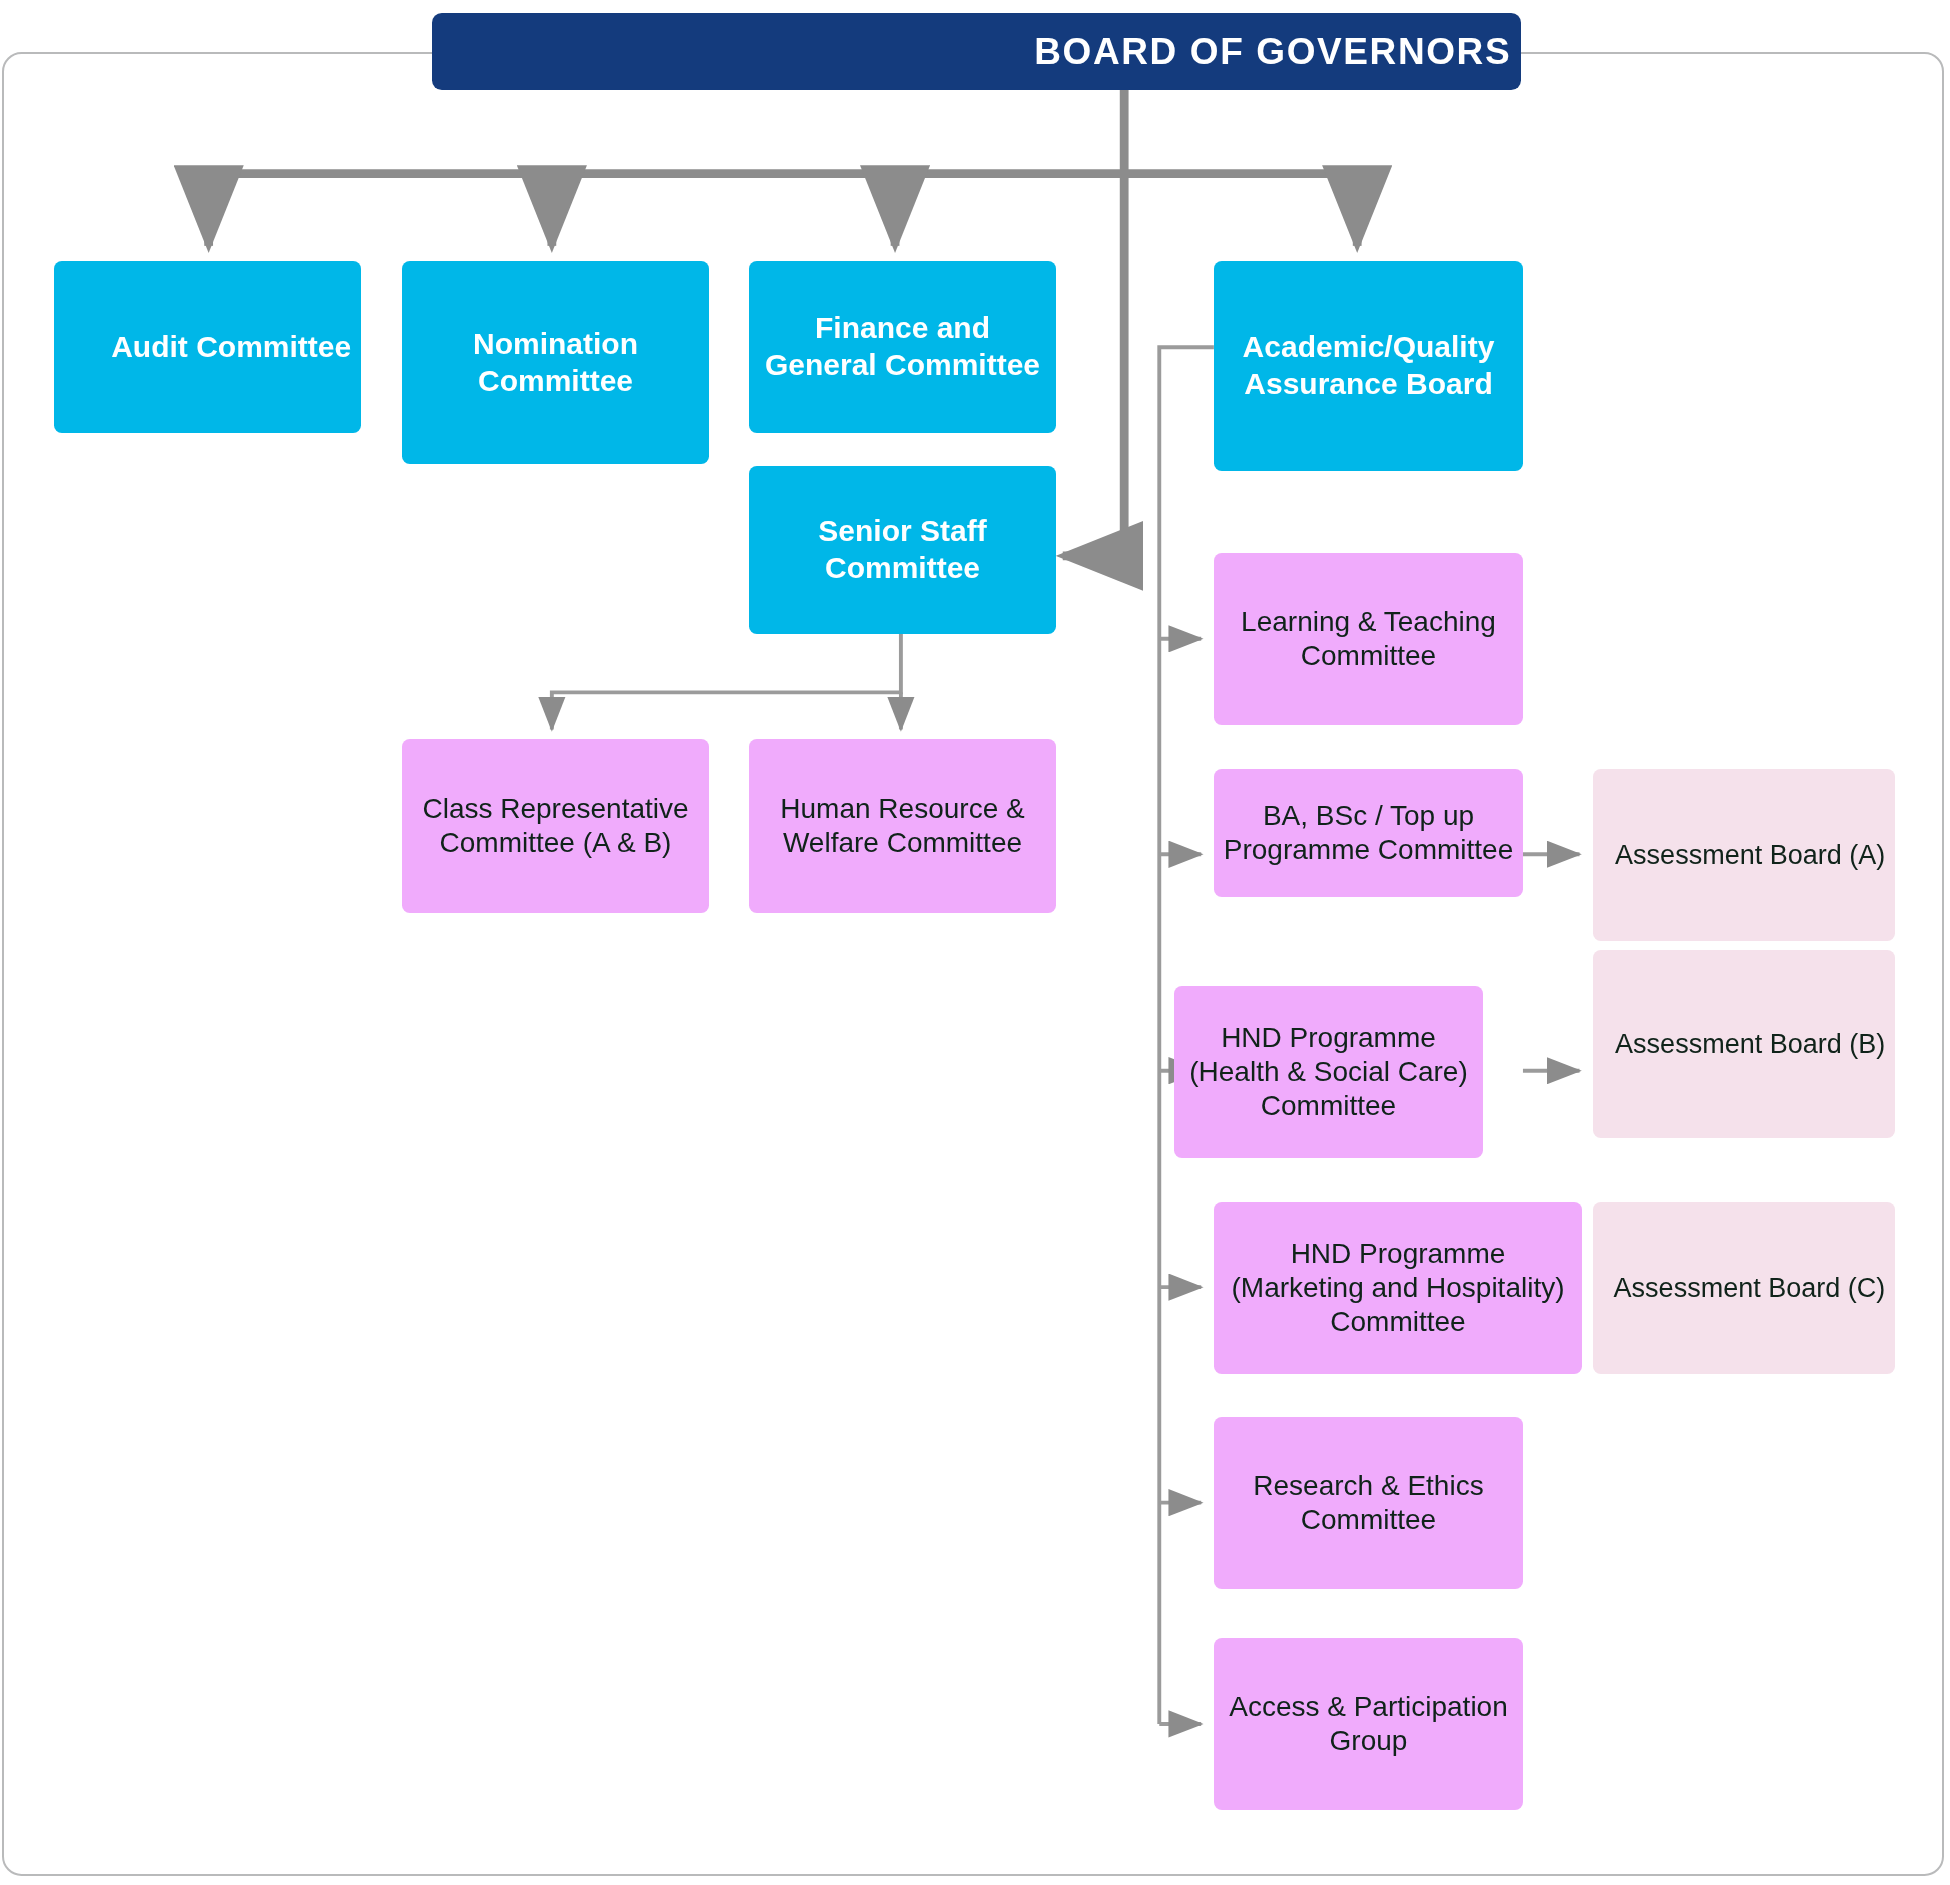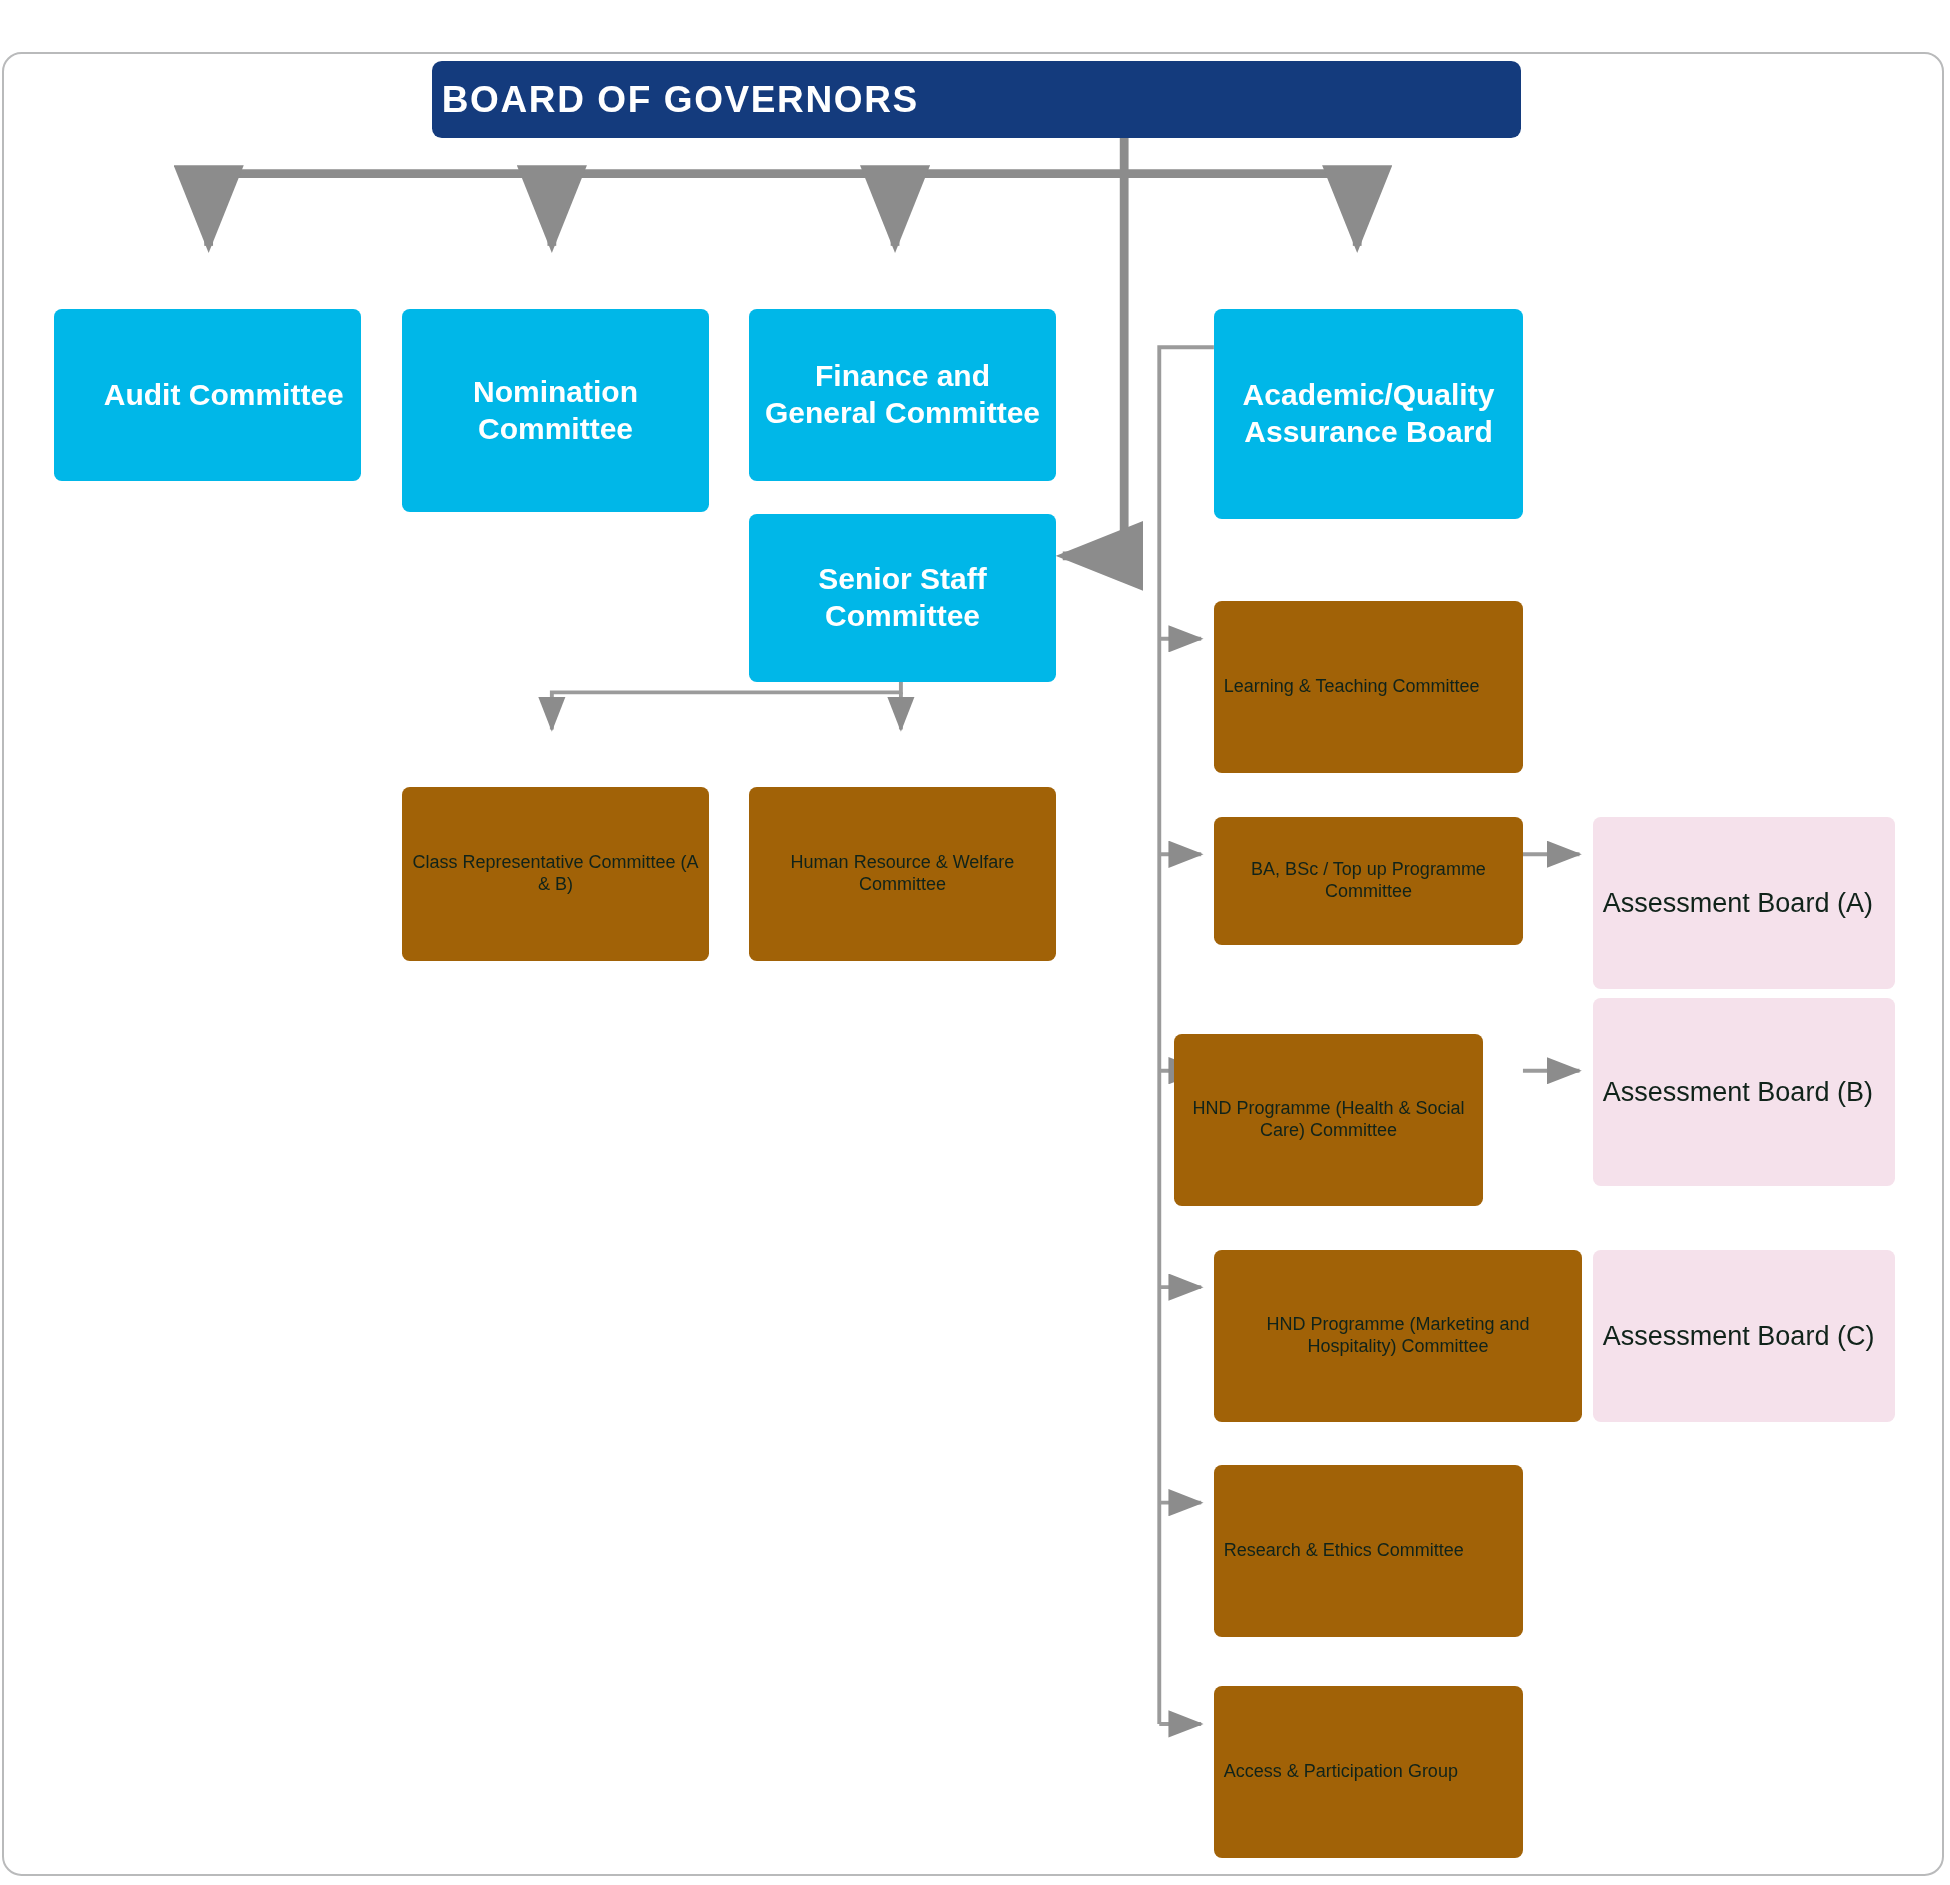--- a/index.html
+++ b/index.html
@@ -5,29 +5,29 @@
   html,body{margin:0;padding:0;background:#ffffff;}
   body{width:1950px;height:1885px;position:relative;overflow:hidden;
        font-family:"Liberation Sans","DejaVu Sans",sans-serif;}
   #stage{position:absolute;left:0;top:0;width:1950px;height:1885px;}
   #wires{position:absolute;left:0;top:0;width:1950px;height:1885px;pointer-events:none;}
 
   .frame{position:absolute;left:2px;top:52px;width:1942px;height:1824px;
          border:2px solid #b9babb;border-radius:19.5px;box-sizing:border-box;background:transparent;}
 
   .node{position:absolute;box-sizing:border-box;display:flex;align-items:center;
-        justify-content:flex-start;text-align:center;border-radius:7.8px;margin-top:48px;}
+        justify-content:flex-end;text-align:center;border-radius:7.8px;}
   .node span{display:block;line-height:1.22;padding:0 9.8px;}
 
   .root{background:#143b7d;color:#ffffff;border-radius:9.8px;
         font-weight:700;font-size:37px;letter-spacing:1.6px;}
 
   .blue{background:#00b7e8;color:#ffffff;font-weight:700;font-size:30px;}
 
-  .green{background:#a16207;color:#10231a;font-weight:400;font-size:18px;}
+  .green{background:#f0abfc;color:#10231a;font-weight:400;font-size:28px;}
 
   .pink{background:#f5e1eb;color:#10231a;font-weight:400;font-size:27px;}
 </style>
 </head>
 <body>
 
 <div id="stage">
 
   <div class="frame"></div>
 

